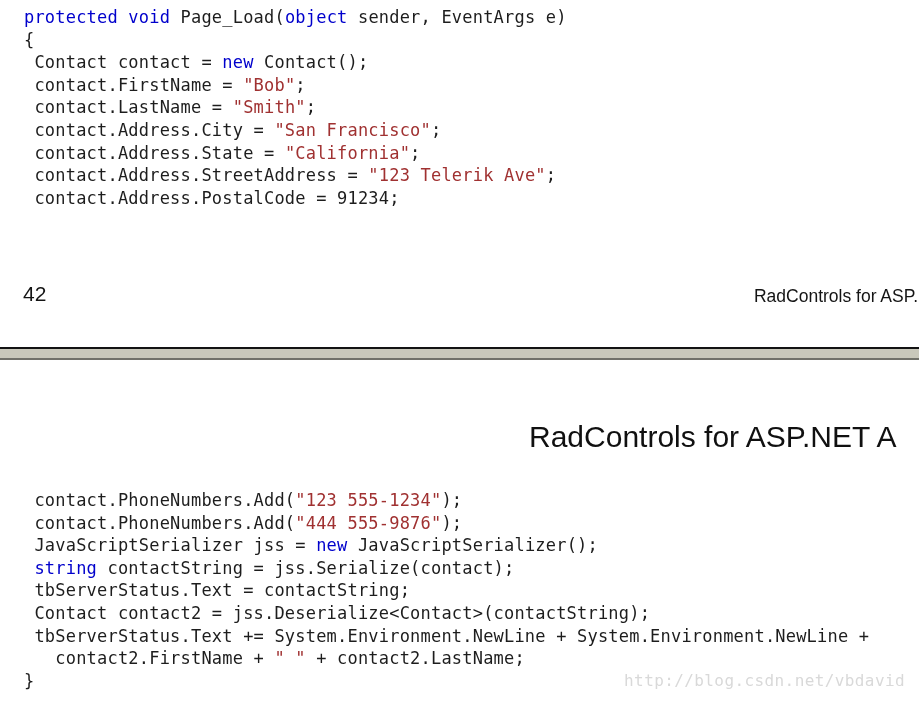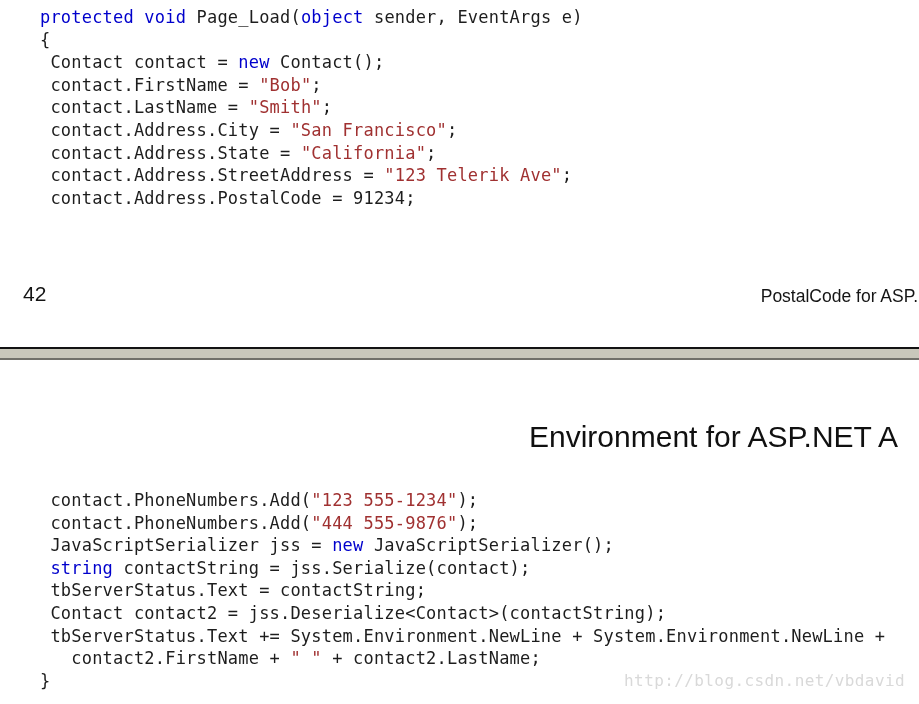--- a/index.html
+++ b/index.html
@@ -17,21 +17,21 @@
   .code-block {
     position: absolute;
     left: 24px;
     font-family: "DejaVu Sans Mono", "Liberation Mono", monospace;
     font-size: 17px;
     line-height: 22.6px;
     letter-spacing: 0.2px;
     color: var(--code, #1d1d1d);
     white-space: pre;
   }
-  .code-line { white-space: pre; margin-left: 16px; }
+  .code-line { white-space: pre; }
   .tok-k { color: var(--kw, #0000cc); }
   .tok-s { color: var(--str, #a03131); }
   .tok-p { color: inherit; }
 
   .footer-page-number {
     position: absolute;
     left: 23px;
     top: 282px;
     font-size: 21px;
     color: #141414;
@@ -78,28 +78,28 @@
   }
 </style>
 </head>
 <body>
 
 <section>
   <div class="code-block" style="top: 6px;"><div class="code-line"><span class="tok-k">protected</span><span class="tok-p"> </span><span class="tok-k">void</span><span class="tok-p"> Page_Load(</span><span class="tok-k">object</span><span class="tok-p"> sender, EventArgs e)</span></div><div class="code-line"><span class="tok-p">{</span></div><div class="code-line"><span class="tok-p"> Contact contact = </span><span class="tok-k">new</span><span class="tok-p"> Contact();</span></div><div class="code-line"><span class="tok-p"> contact.FirstName = </span><span class="tok-s">"Bob"</span><span class="tok-p">;</span></div><div class="code-line"><span class="tok-p"> contact.LastName = </span><span class="tok-s">"Smith"</span><span class="tok-p">;</span></div><div class="code-line"><span class="tok-p"> contact.Address.City = </span><span class="tok-s">"San Francisco"</span><span class="tok-p">;</span></div><div class="code-line"><span class="tok-p"> contact.Address.State = </span><span class="tok-s">"California"</span><span class="tok-p">;</span></div><div class="code-line"><span class="tok-p"> contact.Address.StreetAddress = </span><span class="tok-s">"123 Telerik Ave"</span><span class="tok-p">;</span></div><div class="code-line"><span class="tok-p"> contact.Address.PostalCode = 91234;</span></div></div>
 
   <div class="footer-page-number">42</div>
 
-  <div class="footer-running-title">PostalCode for ASP.</div>
+  <div class="footer-running-title">RadControls for ASP.</div>
 </section>
 
 <div class="page-divider">
   <div class="line-top"></div>
   <div class="band"></div>
   <div class="line-bottom"></div>
 </div>
 
 <section>
-  <h1 class="page2-title" style="margin:0;">Environment for ASP.NET A</h1>
+  <h1 class="page2-title" style="margin:0;">RadControls for ASP.NET A</h1>
 
   <div class="code-block" style="top: 489px;"><div class="code-line"><span class="tok-p"> contact.PhoneNumbers.Add(</span><span class="tok-s">"123 555-1234"</span><span class="tok-p">);</span></div><div class="code-line"><span class="tok-p"> contact.PhoneNumbers.Add(</span><span class="tok-s">"444 555-9876"</span><span class="tok-p">);</span></div><div class="code-line"><span class="tok-p"> JavaScriptSerializer jss = </span><span class="tok-k">new</span><span class="tok-p"> JavaScriptSerializer();</span></div><div class="code-line"><span class="tok-p"> </span><span class="tok-k">string</span><span class="tok-p"> contactString = jss.Serialize(contact);</span></div><div class="code-line"><span class="tok-p"> tbServerStatus.Text = contactString;</span></div><div class="code-line"><span class="tok-p"> Contact contact2 = jss.Deserialize&lt;Contact&gt;(contactString);</span></div><div class="code-line"><span class="tok-p"> tbServerStatus.Text += System.Environment.NewLine + System.Environment.NewLine +</span></div><div class="code-line"><span class="tok-p">   contact2.FirstName + </span><span class="tok-s">" "</span><span class="tok-p"> + contact2.LastName;</span></div><div class="code-line"><span class="tok-p">}</span></div></div>
 
   <div class="watermark">http://blog.csdn.net/vbdavid</div>
 </section>
 
 </body></html>

